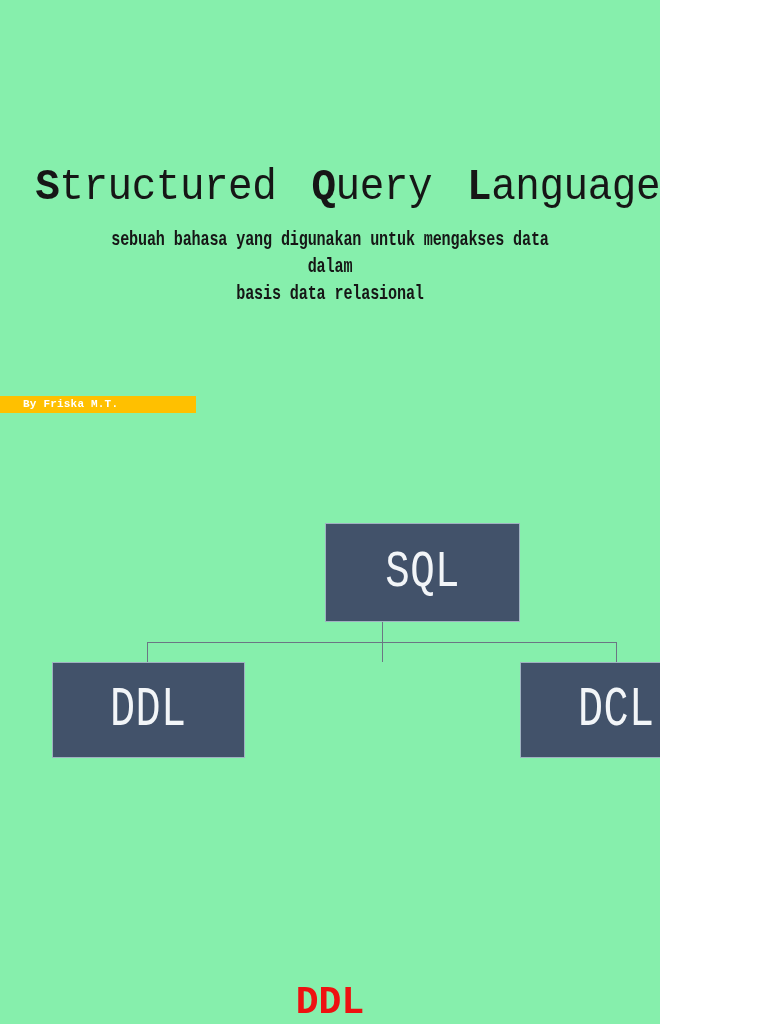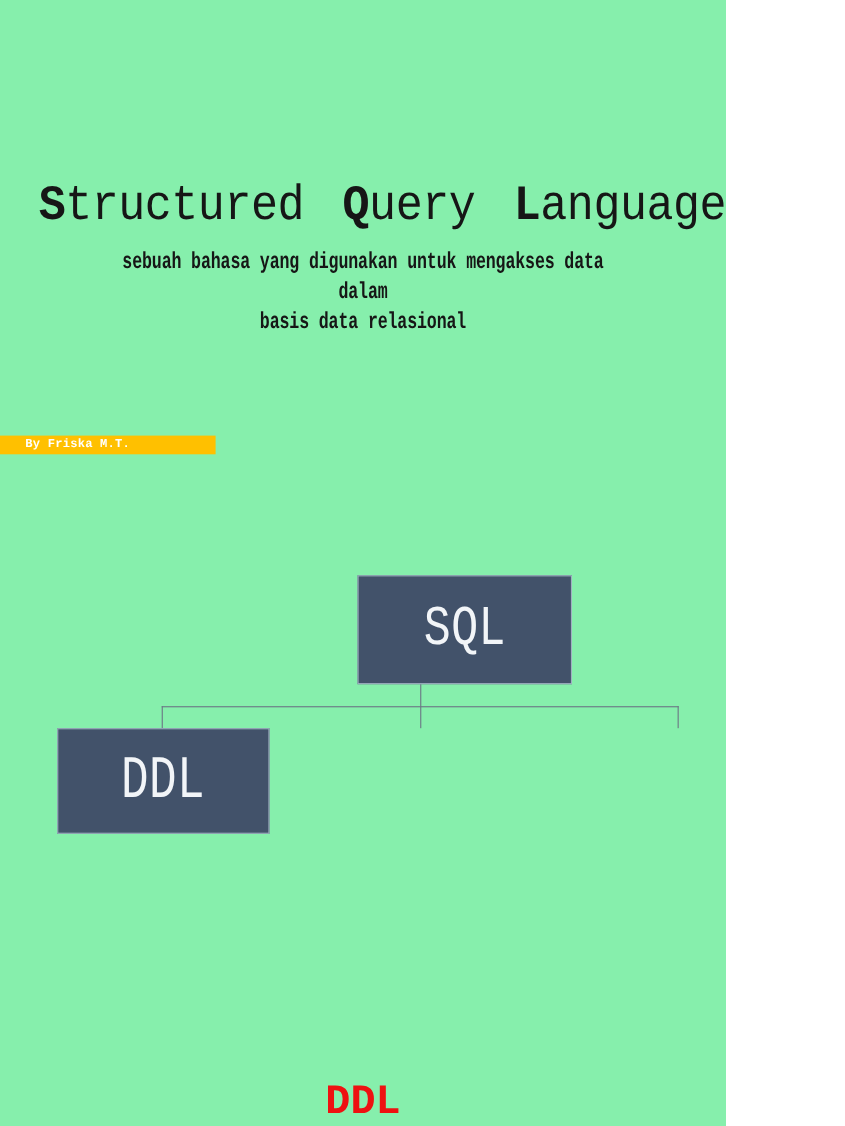--- a/index.html
+++ b/index.html
@@ -133,18 +133,21 @@
 
     <div class="node node-root">
       <span class="label">SQL</span>
     </div>
 
     <div class="node node-child node-ddl">
       <span class="label">DDL</span>
     </div>
 
 
+    <div class="node node-child node-dcl">
+      <span class="label">DCL</span>
+    </div>
 
   </div>
 
   <div class="next-section">DDL</div>
 
 </div>
 
 </body></html>

